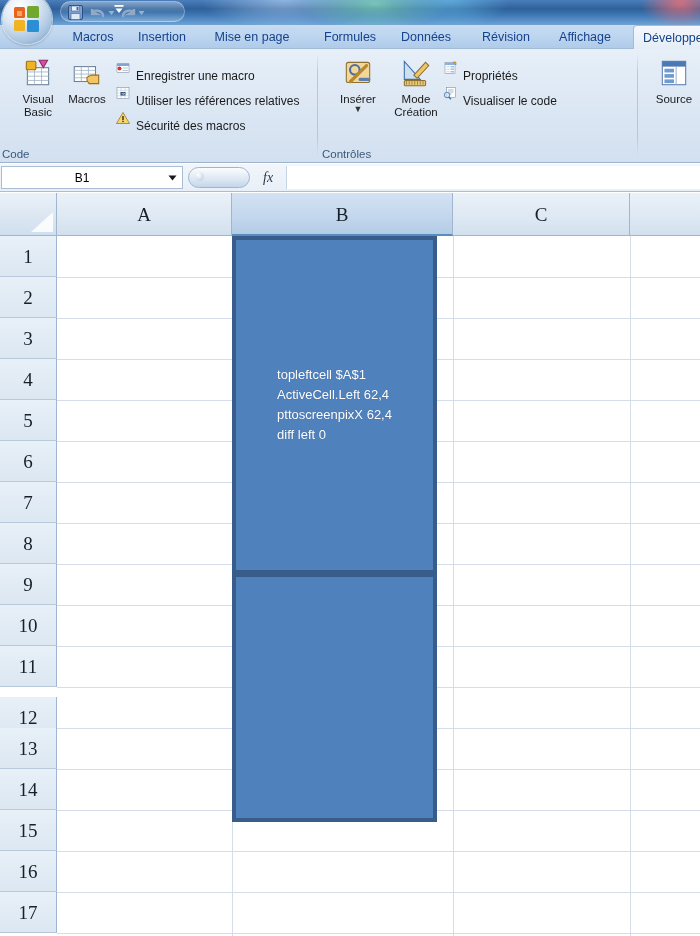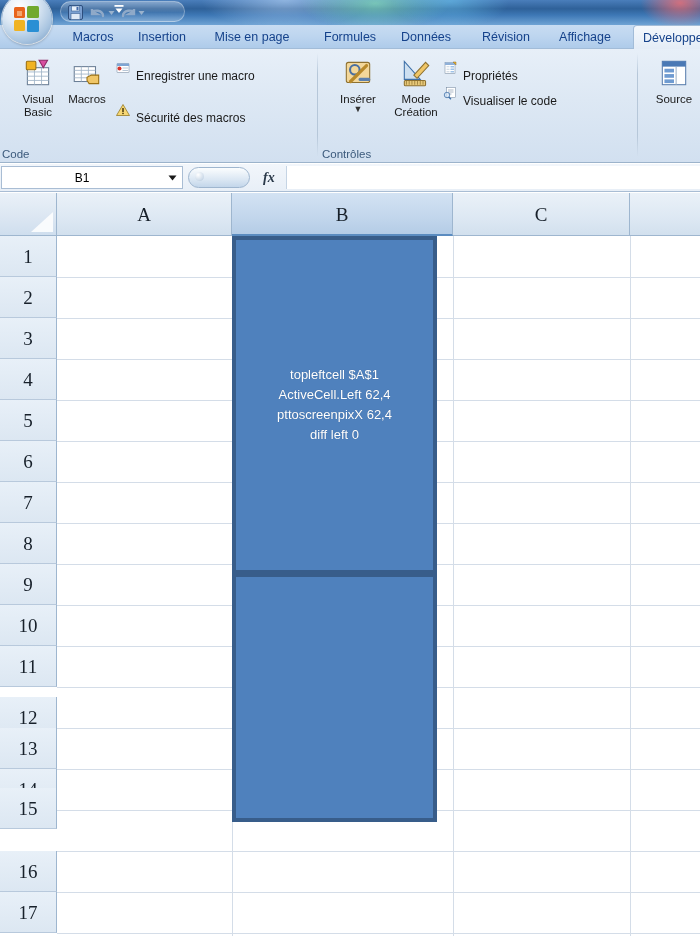--- a/index.html
+++ b/index.html
@@ -132,21 +132,21 @@
     width: 62px; height: 21px; border-radius: 11px;
     background: linear-gradient(to bottom, #fbfdfe, #dbe7f3 60%, #c3d6ea);
     border: 1px solid #9fb6cf;
   }
   #fb-handle .dot {
     margin: 4px 0 0 6px; width: 9px; height: 9px; border-radius: 50%;
     background: radial-gradient(circle at 35% 30%, #ffffff, #cfdcea 65%, #a9bdd4);
   }
   #fx-label {
     margin-left: 13px; font-size: 14px; font-style: italic;
-    font-family: "Liberation Serif", serif; color: #2b3a4a; font-weight: bold;
+    font-family: "Liberation Serif", serif; color: #2b3a4a; font-weight: normal;
   }
   #fb-input {
     position: absolute; left: 286px; top: 2px; right: 0; height: 23px;
     background: #ffffff; border-left: 1px solid #c5d4e4;
   }
 
   
   #grid {
     position: absolute; left: 0; top: 193px; width: 700px; height: 743px;
     overflow: hidden; background: #ffffff;
@@ -190,21 +190,21 @@
   
   .shape {
     position: absolute;
     background: #4f81bd;
     border: 4px solid #385d8a;
     color: #ffffff;
     display: flex; align-items: center; justify-content: center;
     cursor: default;
   }
   .shape-text {
-    text-align: center; font-size: 13px; line-height: 20px;
+    text-align: left; font-size: 13px; line-height: 20px;
     white-space: pre-line; text-shadow: 0 0 1px rgba(0,0,0,.25);
   }
 </style>
 </head>
 <body>
 
 <div id="titlebar">
   <div class="glow glow-a"></div>
   <div class="glow glow-b"></div>
   <div class="glow glow-c"></div>
@@ -287,21 +287,34 @@
       <div class="smallbtn" style="left: 113px; top: 8px;">
         <svg viewBox="0 0 32 32" class="ico">
           <rect x="4" y="7" width="24" height="18" rx="1" fill="#ffffff" stroke="#6b7f96"></rect>
           <rect x="4" y="7" width="24" height="5" fill="#7fa6d4"></rect>
           <circle cx="9" cy="17" r="4" fill="#d6332b"></circle>
           <line x1="15" y1="16" x2="26" y2="16" stroke="#9fb3c8" stroke-width="1.5"></line>
           <line x1="15" y1="21" x2="26" y2="21" stroke="#9fb3c8" stroke-width="1.5"></line>
         </svg>
         <span class="lbl">Enregistrer une macro</span>
       </div>
-      <div class="smallbtn" style="left: 113px; top: 50px;">
+      <div class="smallbtn" style="left: 113px; top: 33px;">
+        <svg viewBox="0 0 32 32" class="ico">
+          <rect x="4" y="5" width="24" height="22" fill="#ffffff" stroke="#6b7f96" stroke-width="1"></rect>
+          <line x1="4" y1="10.5" x2="28" y2="10.5" stroke="#9fb3c8" stroke-width=".8"></line>
+          <line x1="4" y1="16" x2="28" y2="16" stroke="#9fb3c8" stroke-width=".8"></line>
+          <line x1="4" y1="21.5" x2="28" y2="21.5" stroke="#9fb3c8" stroke-width=".8"></line>
+          <line x1="12" y1="5" x2="12" y2="27" stroke="#9fb3c8" stroke-width=".8"></line>
+          <line x1="20" y1="5" x2="20" y2="27" stroke="#9fb3c8" stroke-width=".8"></line>
+          <rect x="11" y="14" width="10" height="7" fill="#2f4f78"></rect>
+          <path d="M13 17.5 L19 17.5 M17 15.5 L19 17.5 L17 19.5" stroke="#ffffff" stroke-width="1.2" fill="none"></path>
+        </svg>
+        <span class="lbl">Utiliser les références relatives</span>
+      </div>
+      <div class="smallbtn" style="left: 113px; top: 58px;">
         <svg viewBox="0 0 32 32" class="ico">
           <path d="M16 5 L29 27 L3 27 Z" fill="#f7d774" stroke="#8a6d12" stroke-width="1.4"></path>
           <rect x="14.6" y="12" width="2.8" height="8" fill="#3a2c05"></rect>
           <rect x="14.6" y="21.5" width="2.8" height="2.8" fill="#3a2c05"></rect>
         </svg>
         <span class="lbl">Sécurité des macros</span>
       </div>
       <div class="grp-label">Code</div>
     </div>
     <div class="grp-sep" style="left: 317px;"></div>
@@ -410,21 +423,21 @@
       <div class="rowhead" style="top: 164px; height: 41px; line-height: 41px;">5</div>
       <div class="rowhead" style="top: 205px; height: 41px; line-height: 41px;">6</div>
       <div class="rowhead" style="top: 246px; height: 41px; line-height: 41px;">7</div>
       <div class="rowhead" style="top: 287px; height: 41px; line-height: 41px;">8</div>
       <div class="rowhead" style="top: 328px; height: 41px; line-height: 41px;">9</div>
       <div class="rowhead" style="top: 369px; height: 41px; line-height: 41px;">10</div>
       <div class="rowhead" style="top: 410px; height: 41px; line-height: 41px;">11</div>
       <div class="rowhead" style="top: 461px; height: 41px; line-height: 41px;">12</div>
       <div class="rowhead" style="top: 492px; height: 41px; line-height: 41px;">13</div>
       <div class="rowhead" style="top: 533px; height: 41px; line-height: 41px;">14</div>
-      <div class="rowhead" style="top: 552px; height: 41px; line-height: 41px;">15</div>
+      <div class="rowhead" style="top: 574px; height: 41px; line-height: 41px;">15</div>
       <div class="rowhead" style="top: 615px; height: 41px; line-height: 41px;">16</div>
       <div class="rowhead" style="top: 656px; height: 41px; line-height: 41px;">17</div>
     </div>
   <div id="cells">
       <div class="gline-h" style="top: 41px;"></div>
       <div class="gline-h" style="top: 82px;"></div>
       <div class="gline-h" style="top: 123px;"></div>
       <div class="gline-h" style="top: 164px;"></div>
       <div class="gline-h" style="top: 205px;"></div>
       <div class="gline-h" style="top: 246px;"></div>

